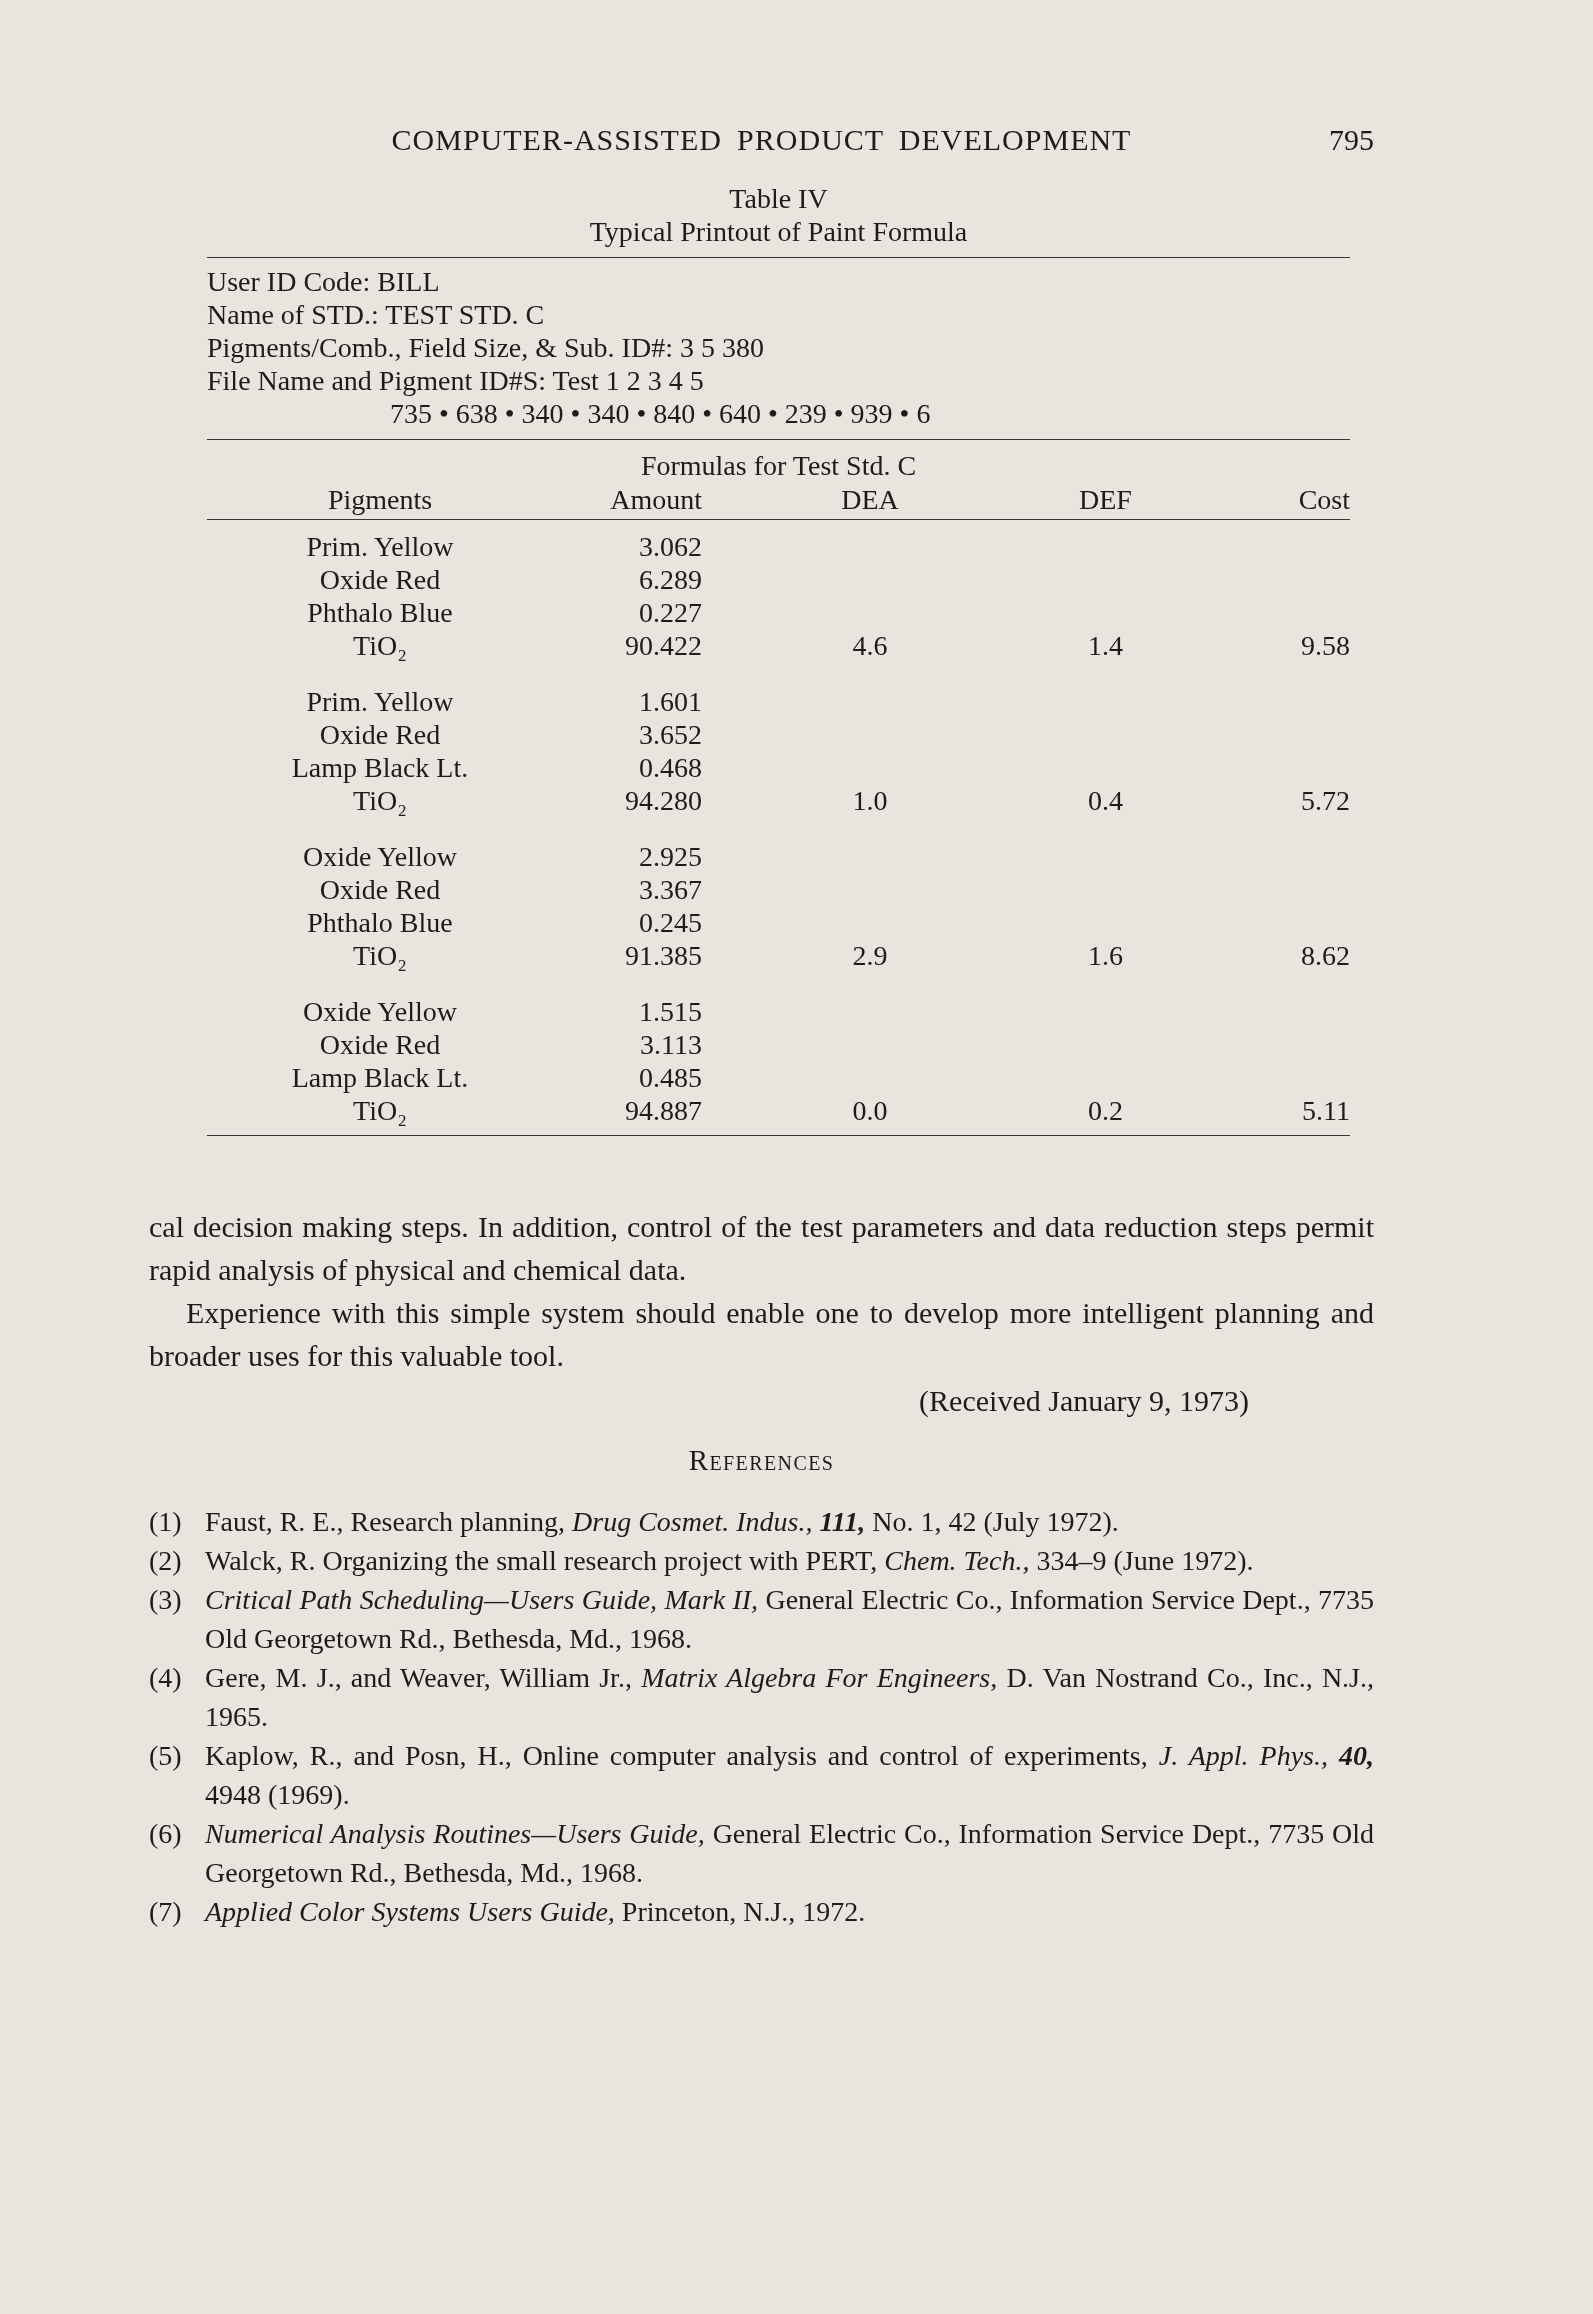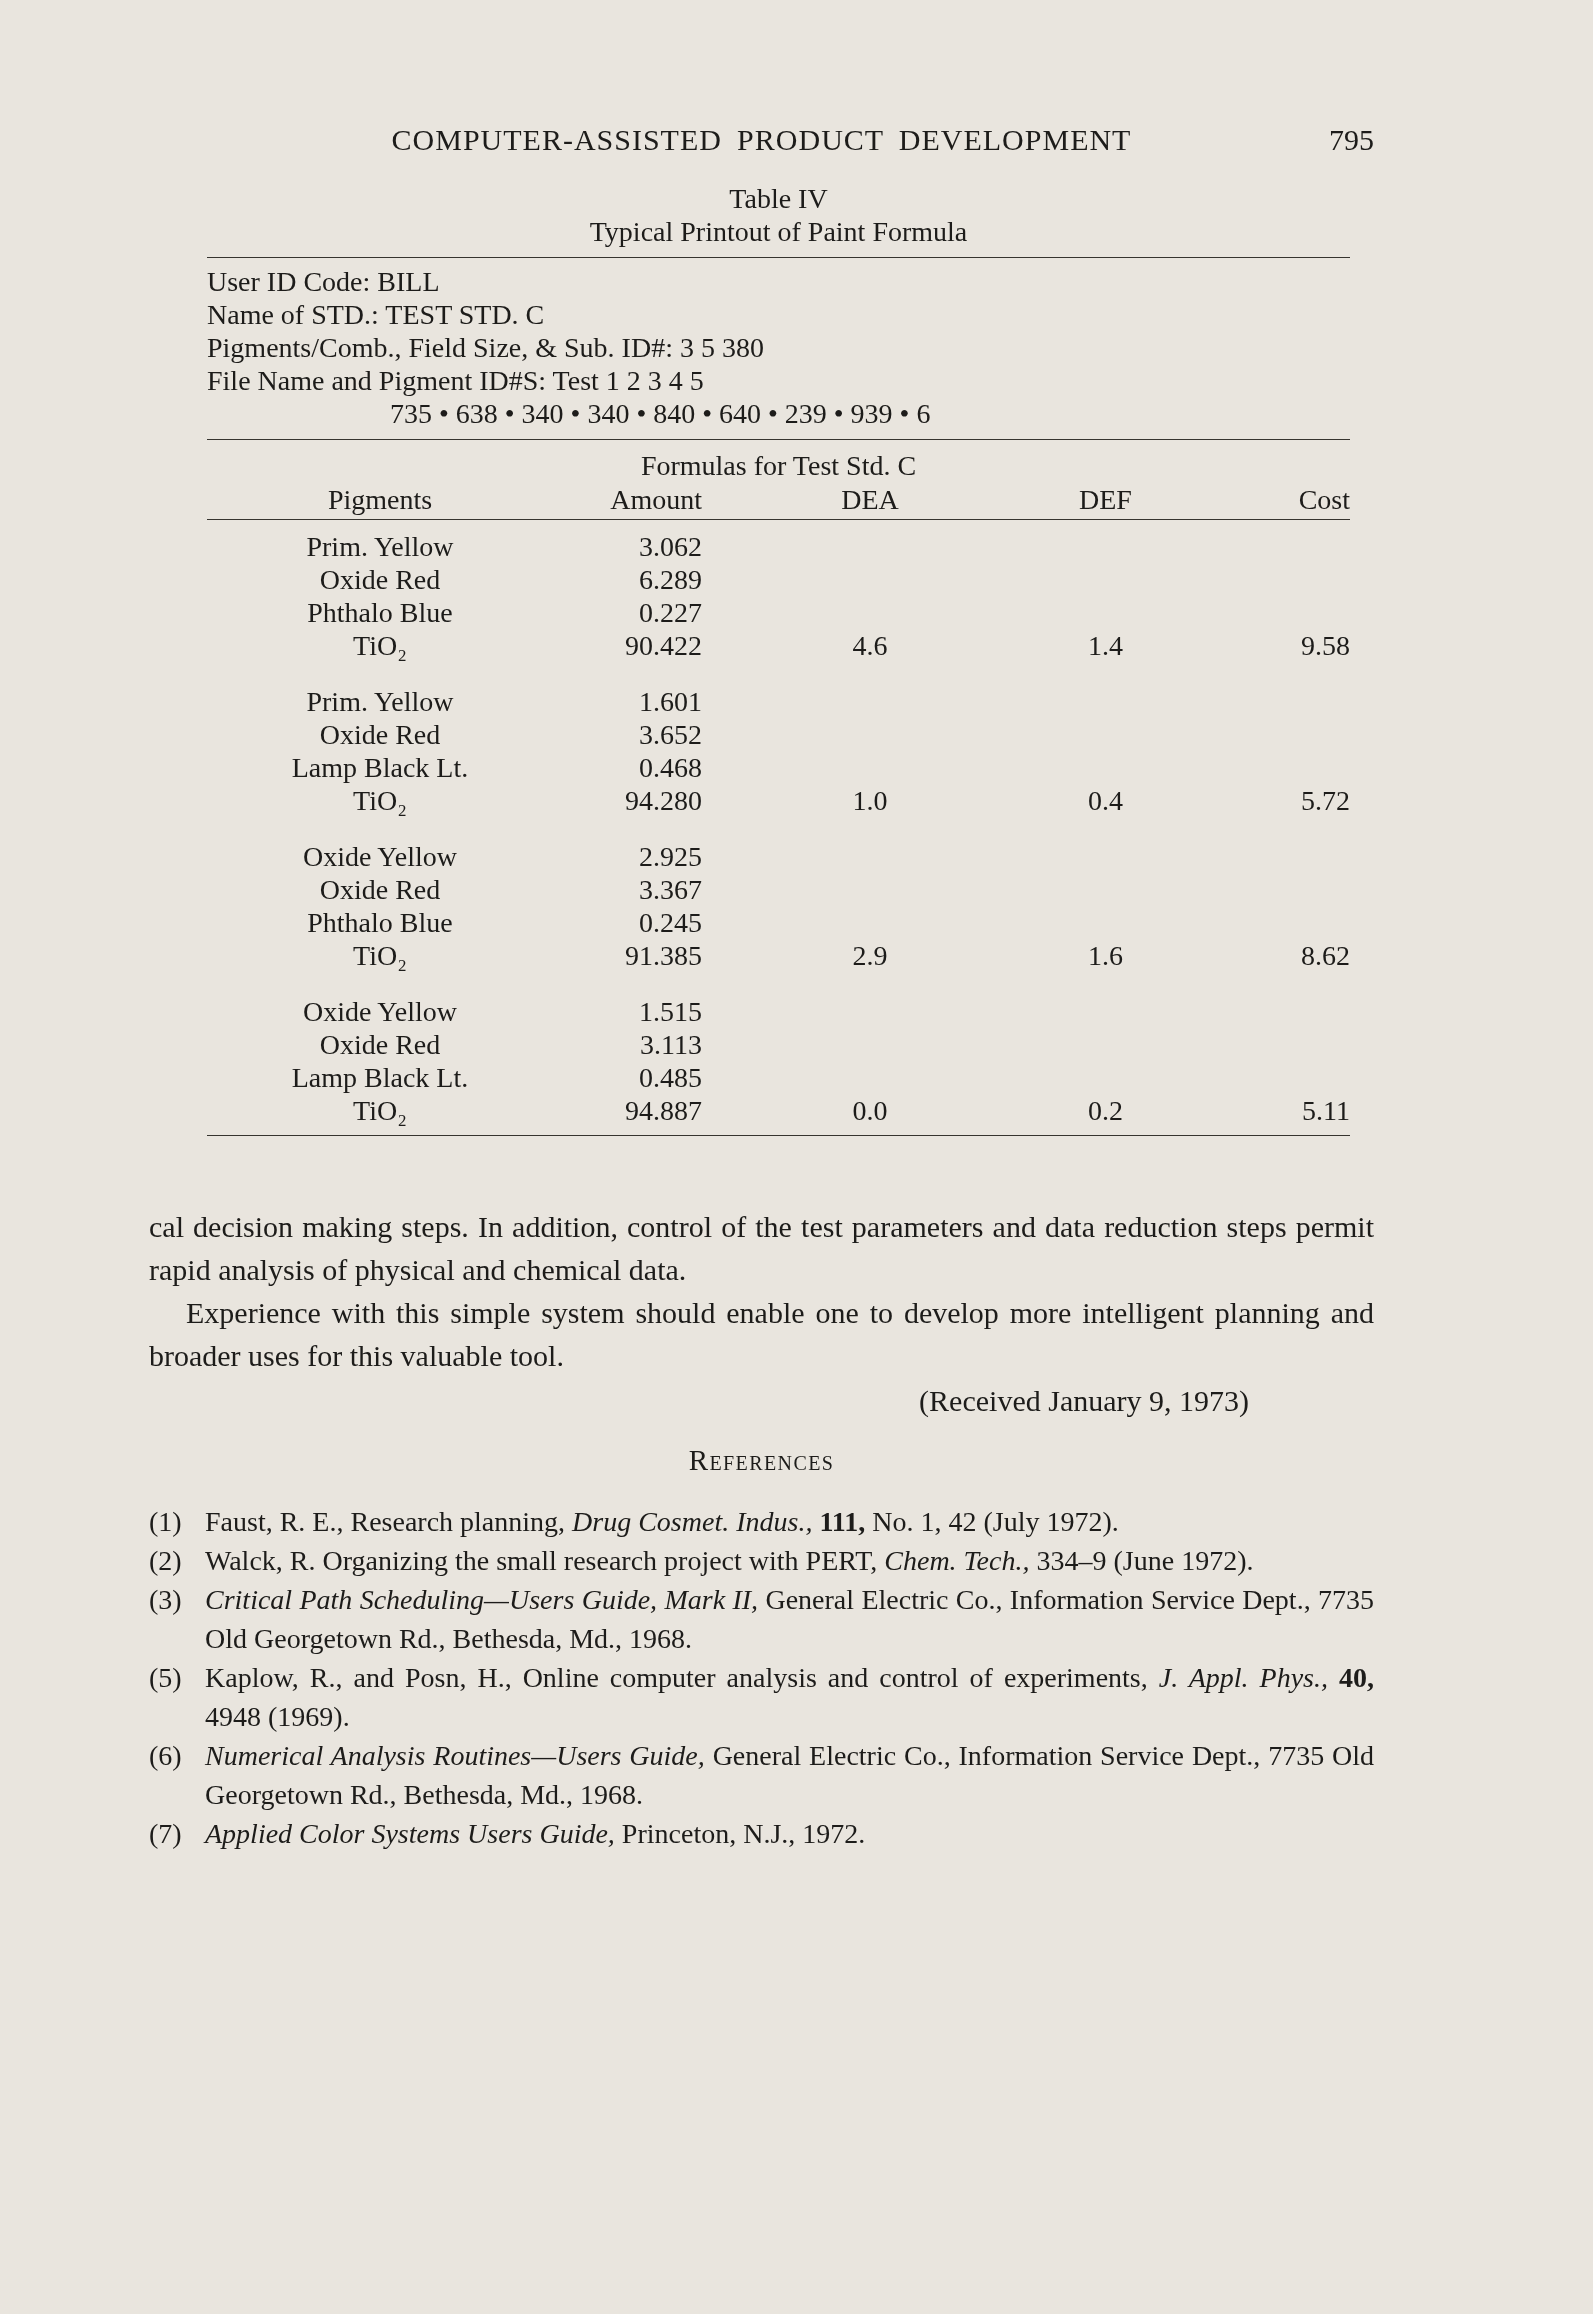--- a/index.html
+++ b/index.html
@@ -115,21 +115,21 @@
   .ref-item {
     padding-left: 56px;
     margin: 0;
   }
   .ref-item .ref-label {
     display: inline-block;
     width: 56px;
     margin-left: -56px;
   }
   .ref-item em { font-style: italic; font-family: Liberation Serif, serif; }
-  .ref-item strong { font-weight: bold; }
+  .ref-item strong { font-weight: bold; font-style: italic; }
 </style>
 </head>
 <body>
 
 <div class="content">
 
   <div class="running-head">
     <span>COMPUTER-ASSISTED PRODUCT DEVELOPMENT</span>
     <span class="pageno">795</span>
   </div>
@@ -295,19 +295,20 @@
     <p class="indented">Experience with this simple system should enable one to develop more intelligent planning and broader uses for this valuable tool.</p>
   </div>
   <div class="received">(Received January 9, 1973)</div>
 
   <div class="refs-heading">References</div>
 
   <div class="refs-list" id="refs-list">
       <p class="ref-item"><span class="ref-label">(1)</span><span>Faust, R. E., Research planning, </span><em>Drug Cosmet. Indus.,</em><span> </span><strong>111,</strong><span> No. 1, 42 (July 1972).</span></p>
       <p class="ref-item"><span class="ref-label">(2)</span><span>Walck, R. Organizing the small research project with PERT, </span><em>Chem. Tech.,</em><span> 334–9 (June 1972).</span></p>
       <p class="ref-item"><span class="ref-label">(3)</span><em>Critical Path Scheduling—Users Guide, Mark II,</em><span> General Electric Co., Information Service Dept., 7735 Old Georgetown Rd., Bethesda, Md., 1968.</span></p>
+      <p class="ref-item"><span class="ref-label">(4)</span><span>Gere, M. J., and Weaver, William Jr., </span><em>Matrix Algebra For Engineers,</em><span> D. Van Nostrand Co., Inc., N.J., 1965.</span></p>
       <p class="ref-item"><span class="ref-label">(5)</span><span>Kaplow, R., and Posn, H., Online computer analysis and control of experiments, </span><em>J. Appl. Phys.,</em><span> </span><strong>40,</strong><span> 4948 (1969).</span></p>
       <p class="ref-item"><span class="ref-label">(6)</span><em>Numerical Analysis Routines—Users Guide,</em><span> General Electric Co., Information Service Dept., 7735 Old Georgetown Rd., Bethesda, Md., 1968.</span></p>
       <p class="ref-item"><span class="ref-label">(7)</span><em>Applied Color Systems Users Guide,</em><span> Princeton, N.J., 1972.</span></p>
     </div>
 
 </div>
 
 
 </body></html>

